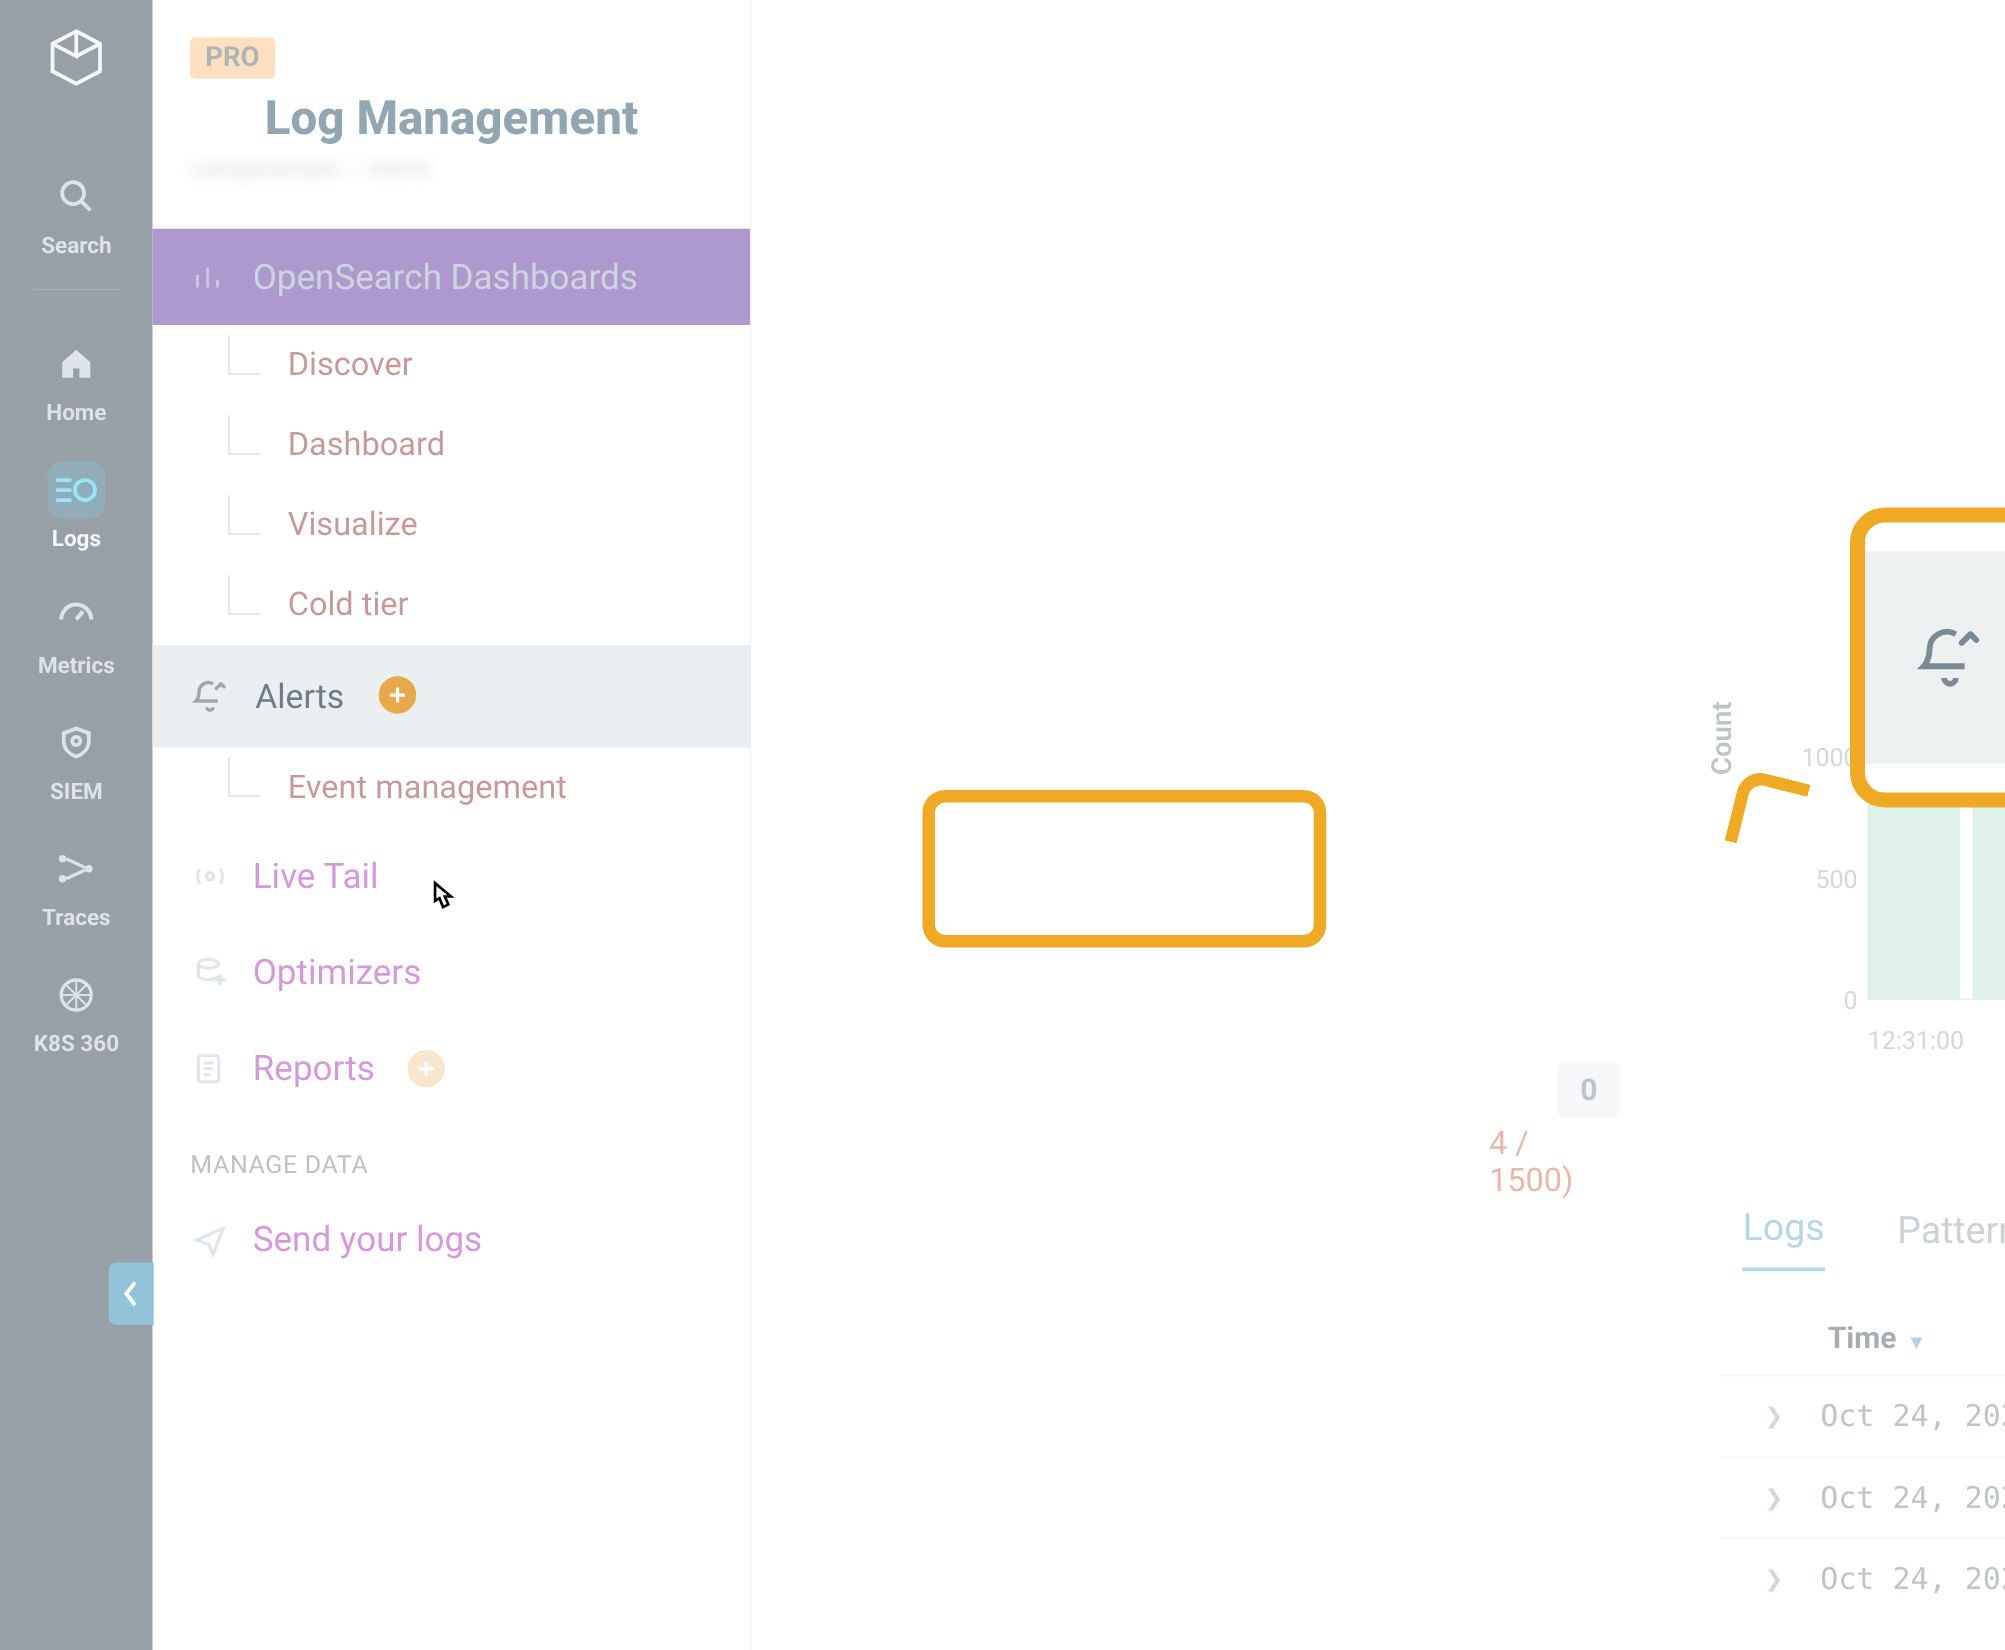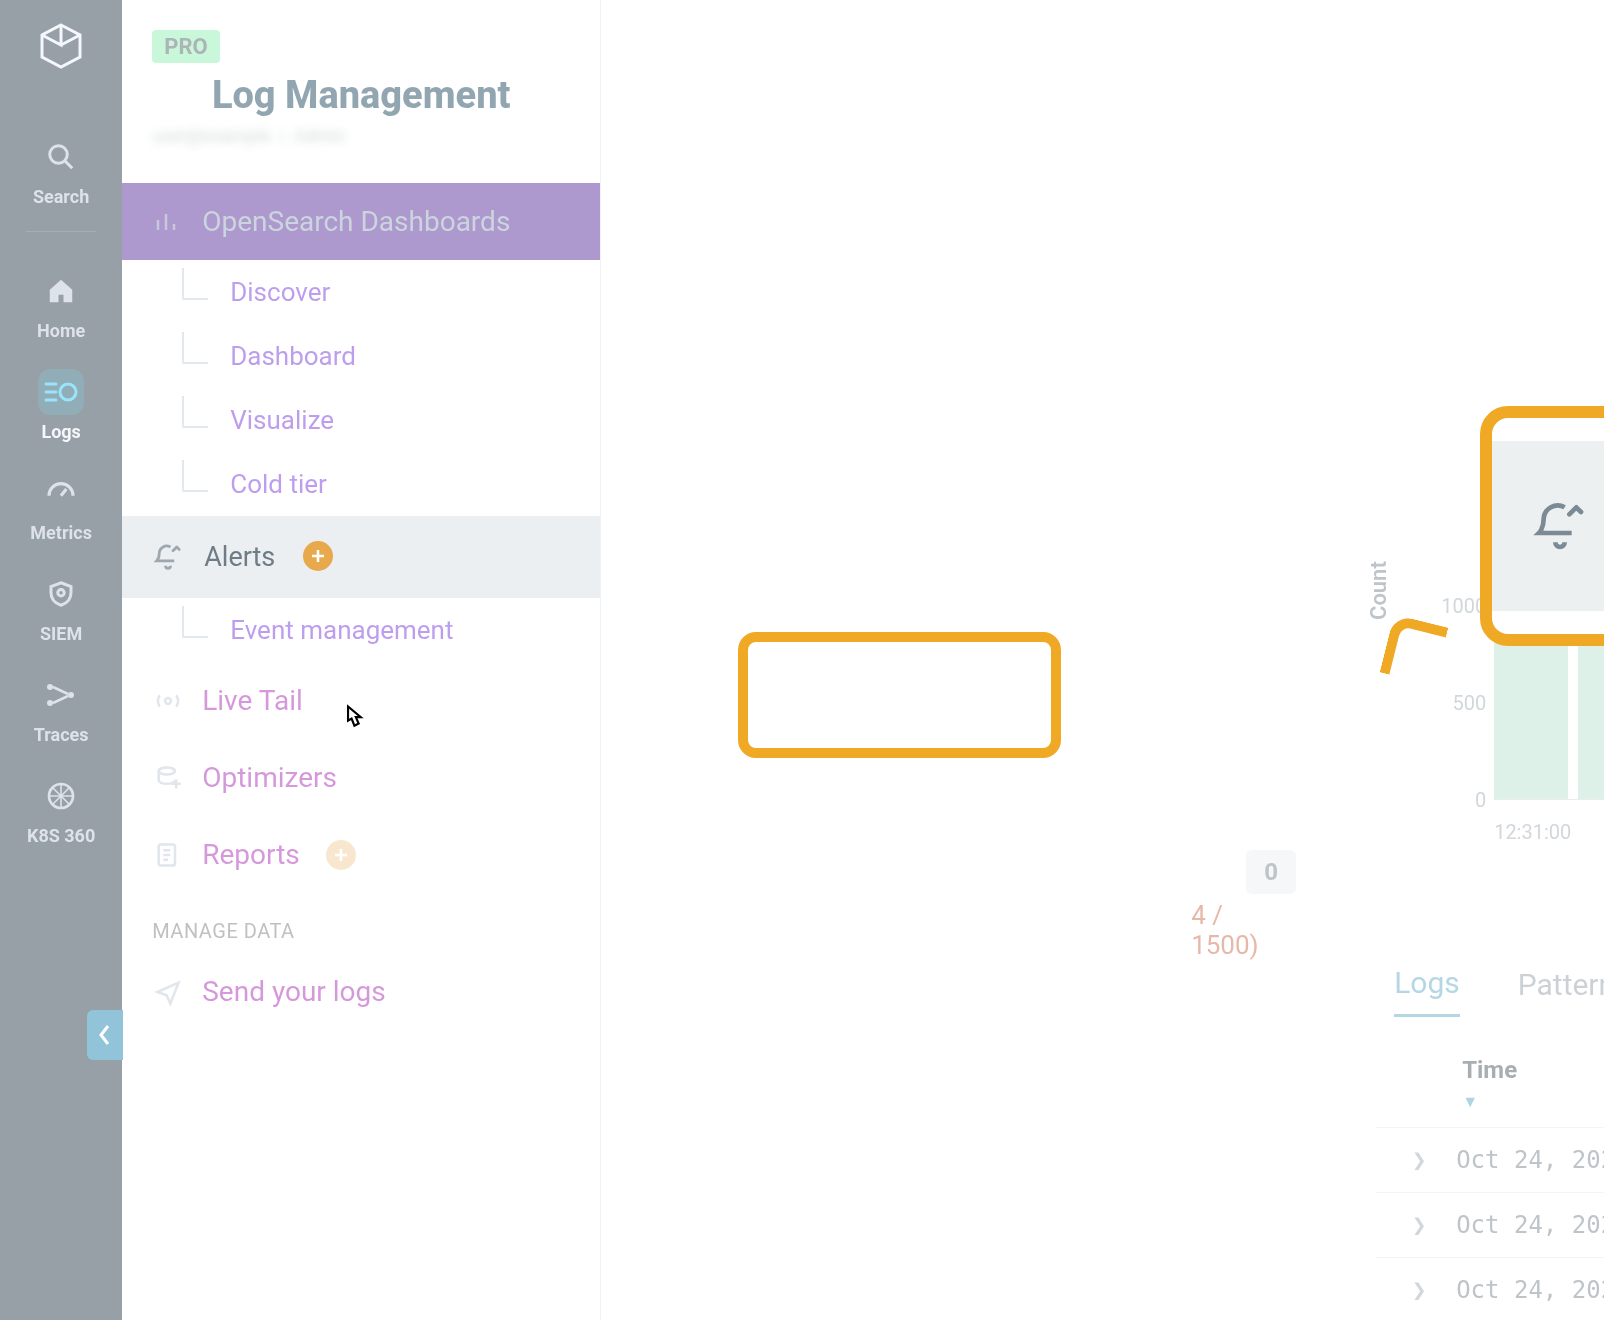--- a/index.html
+++ b/index.html
@@ -12,27 +12,27 @@
   .rail-item { width:100%; display:flex; flex-direction:column; align-items:center; gap:6px; font-size:18px; color:#b3c0cd; padding:10px 0 18px; cursor:pointer;font-weight:bold; }
   .rail-item .icon-wrap { width:46px; height:46px; display:flex; align-items:center; justify-content:center; border-radius:12px; }
   .rail-item.active .icon-wrap { background:#0d4961; }
   .rail-item.active { color:#e6eef5; }
   .rail-divider { width:70px; height:1px; background:#3a4a5a; margin:6px 0 26px; }
   .rail .collapse-btn { position:absolute; bottom:260px; right:-1px; width:36px; height:50px; background:#0d7ca8; border-radius:6px 0 0 6px; display:flex; align-items:center; justify-content:center; color:#fff; }
 
   
   .sidebar { width:482px; background:#fff; border-right:1px solid #dde4ea; display:flex; flex-direction:column; }
   .sidebar-header { padding:30px 30px 30px 30px; }
-  .pro-badge { display:inline-block; background:#86efac; color:#4a5a63; font-weight:700; font-size:22px; padding:4px 12px; border-radius:4px; margin-bottom:10px; }
+  .pro-badge { display:inline-block; background:#fdba74; color:#4a5a63; font-weight:700; font-size:22px; padding:4px 12px; border-radius:4px; margin-bottom:10px; }
   .sb-title { color:#0e3a54; font-size:38px; font-weight:800;text-align:center; }
   .sb-sub { height:22px; margin-top:8px; filter: blur(5px); color:#9aa; font-size:18px; }
   .nav { padding-top:6px; }
   .nav-group { display:flex; align-items:center; gap:18px; padding:22px 30px; color:#a21caf; font-size:28px; }
   .nav-group.bg { background:#4c1d95; color:#8da2b3; }
-  .nav-sub { display:flex; align-items:center; gap:18px; padding:16px 30px 16px 60px; color:#6d28d9; font-size:26px; }
+  .nav-sub { display:flex; align-items:center; gap:18px; padding:16px 30px 16px 60px; color:#7f1d1d; font-size:26px; }
   .tree-elbow { width:26px; height:32px; border-left:2.5px solid #c2cdd6; border-bottom:2.5px solid #c2cdd6; border-bottom-left-radius:2px; margin-right:4px; transform:translateY(-8px); }
   .nav-icon { width:32px; height:32px; flex:0 0 32px; display:flex; align-items:center; justify-content:center; opacity:.7 }
   .plus-chip { width:30px; height:30px; border-radius:50%; background:#e7a94b; opacity:.6; display:inline-flex; align-items:center; justify-content:center; margin-left:8px; }
   .plus-chip svg { stroke:#fff; }
   .section-label { padding:26px 30px 10px; color:#737373; font-size:20px; letter-spacing:.5px; }
 
   
   .alerts-row-wrap { position:relative; }
   .alerts-row { background:#eceff1; display:flex; gap:20px; padding:25px 30px; color:#6e7c87; font-size:27px; }
   .hl-small { position:absolute; left:137px; top:632px; width:325px; height:126px; border:10px solid #f0a924; border-radius:18px; pointer-events:none; }
@@ -52,21 +52,21 @@
   .x-ticks { position:absolute; left:118px; top:290px; width:690px; display:flex; justify-content:space-between; color:#9aa6af; font-size:20px; }
 
   
   .tabs { position:absolute; left:793px; top:965px; display:flex; gap:58px; align-items:center; font-size:30px; }
   .tab { display:flex; align-items:center; gap:10px; color:#8e9aa4; padding-bottom:14px; cursor:pointer; }
   .tab.active { color:#5aa6c7; border-bottom:3px solid #5aa6c7; }
 
   
   .table { position:absolute; left:775px; top:1040px; width:820px; }
   .thead { display:flex; padding:16px 0 16px 86px; color:#3f4b54; font-size:24px; font-weight:700; gap:270px; }
-  .thead .time-h { display:flex; align-items:flex-start; gap:8px; color:#3f4b54;flex-direction:column; }
+  .thead .time-h { display:flex; align-items:flex-end; gap:8px; color:#3f4b54; }
   .sort-caret { color:#4fa0c4; font-size:16px; }
   .trow { display:flex; align-items:center; padding:18px 0 18px 30px; border-top:1px solid #e2e8ec; font-family: ui-monospace, Menlo, Consolas, monospace; color:#6f7c86; font-size:24px; gap:24px; }
   .trow .expand { color:#9aa6af; width:26px; display:flex; justify-content:center; }
 
   
   .docs-count { position:absolute; left:590px; top:900px; color:#c9623f; font-size:26px; }
   .zero-chip { position:absolute; left:645px; top:850px; width:50px; height:44px; background:#e8edf0; border-radius:6px; display:flex; align-items:center; justify-content:center; color:#6f7c86; font-size:24px; font-weight:700; }
 
   
   .callout { position:absolute; left:500px; top:406px; width:628px; height:240px; background:#fff; border:12px solid #f0a924; border-radius:28px; display:flex; align-items:center; z-index:50; }

